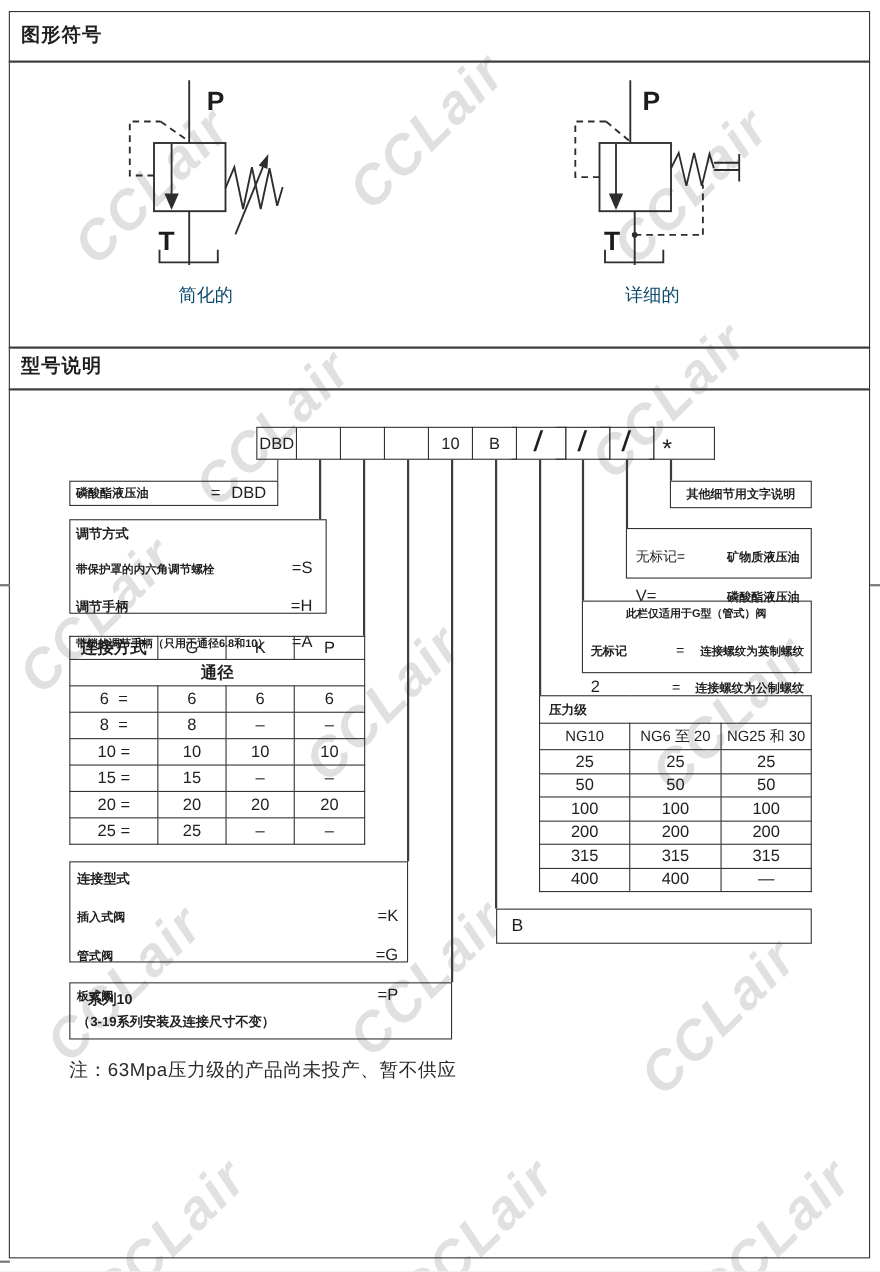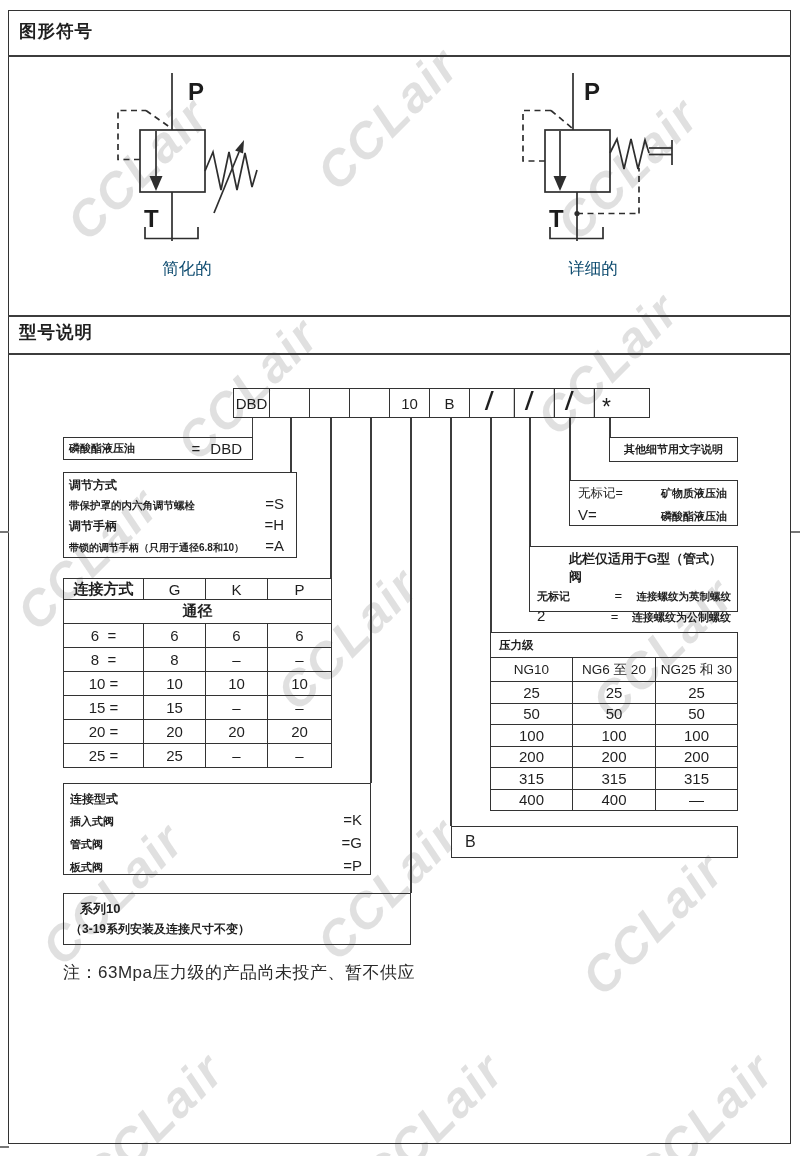--- a/index.html
+++ b/index.html
@@ -19,21 +19,21 @@
   
   .mrow{position:absolute;left:233px;top:388px;height:30px;display:flex;}
   .mcell{box-sizing:border-box;border:1.6px solid #333;border-left:none;display:flex;
          align-items:center;justify-content:center;font-size:15px;background:transparent;}
   .mcell:first-child{border-left:1.6px solid #333;font-weight:400;}
   .slash{font-size:26px;font-weight:300;transform:scaleX(1.25);padding-bottom:3px;}
   .star{font-size:23px;justify-content:flex-start;padding-left:12px;padding-top:9px;}
   
   .cbox{position:absolute;box-sizing:border-box;border:1.6px solid #333;background:transparent;}
   .zh-b{font-weight:700;}
-  .row-f{display:flex;align-items:baseline;}
+  .row-f{display:flex;align-items:baseline;margin-top:13px;}
   .val{font-size:15px;font-weight:400;}
   
   table.ttable{position:absolute;border-collapse:collapse;table-layout:fixed;background:transparent;}
   table.ttable td{box-sizing:border-box;border:1.6px solid #333;text-align:center;vertical-align:middle;
                   font-size:15px;padding:0;overflow:hidden;white-space:pre;}
   td.t-title{font-size:12px;font-weight:700;height:24px;}
   td.t-head-zh{font-size:11px;font-weight:700;}
   #tbl-press td.t-title{text-align:left;padding-left:8px;height:25px;font-size:11.5px;}
   #tbl-press td.t-head{font-size:13.5px;height:24px;}
   .note{position:absolute;left:63px;top:961px;font-size:17px;color:#2a2a2a;letter-spacing:.5px;}
@@ -246,21 +246,21 @@
         <span style="font-size:12.5px;">无标记=</span>
         <span class="zh-b" style="font-size:11px;">矿物质液压油</span>
       </div>
       <div class="row-f" style="line-height:21px;justify-content:space-between;">
         <span style="font-size:15px;">V=</span>
         <span class="zh-b" style="font-size:11px;">磷酸酯液压油</span>
       </div>
     </div>
 
     <div class="cbox" style="left:529px;top:546px;width:209px;height:66px;padding:3px 6px 0 7px;">
-      <div class="zh-b" style="font-size:13px;line-height:18px;padding-left:32px;">此栏仅适用于G型（管式）阀</div>
+      <div class="zh-b" style="font-size:10px;line-height:18px;padding-left:32px;">此栏仅适用于G型（管式）阀</div>
       <div class="row-f" style="line-height:20px;">
         <span class="zh-b" style="font-size:11px;width:66px;">无标记</span>
         <span style="font-size:13px;width:38px;text-align:center;">=</span>
         <span class="zh-b" style="font-size:10.5px;flex:1;text-align:right;white-space:nowrap;">连接螺纹为英制螺纹</span>
       </div>
       <div class="row-f" style="line-height:20px;">
         <span style="font-size:15px;width:66px;">2</span>
         <span style="font-size:13px;width:38px;text-align:center;">=</span>
         <span class="zh-b" style="font-size:11px;flex:1;text-align:center;white-space:nowrap;">连接螺纹为公制螺纹</span>
       </div>

